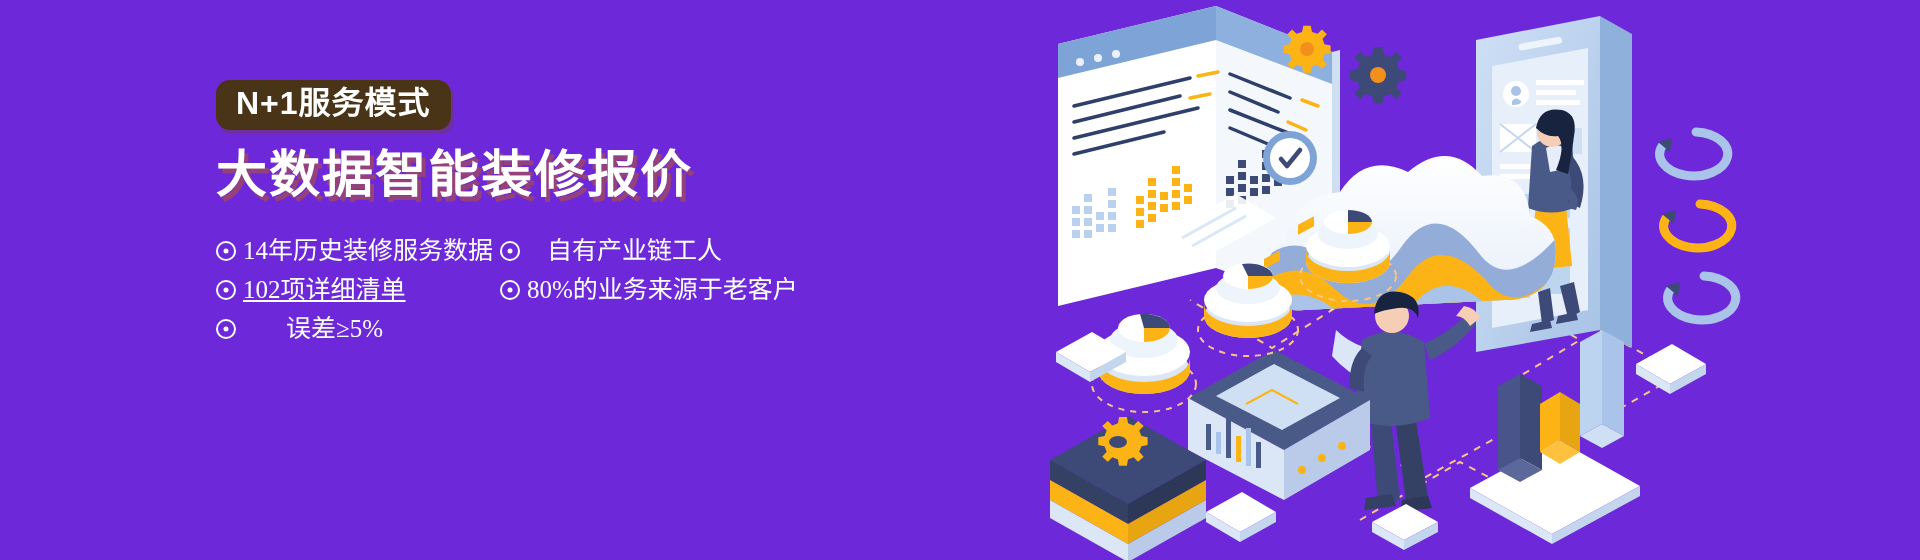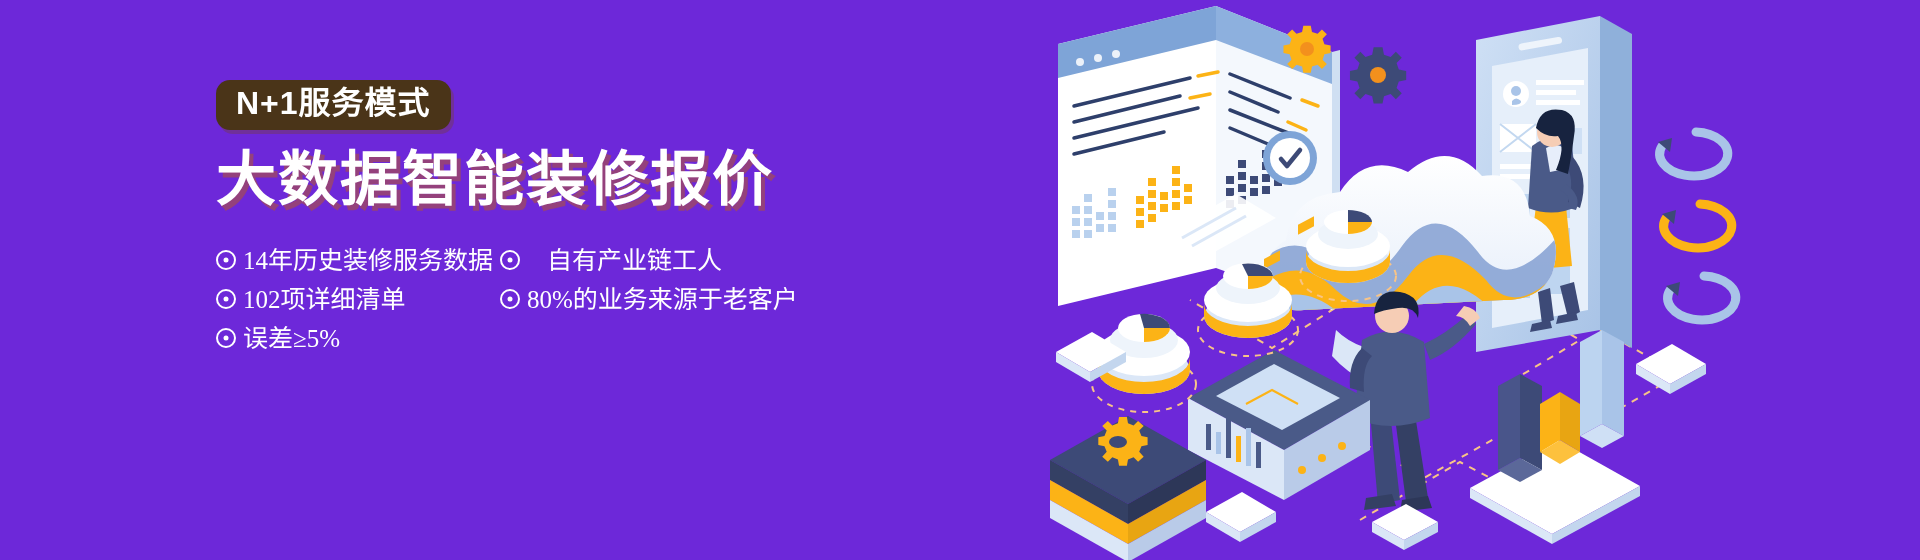--- a/index.html
+++ b/index.html
@@ -27,21 +27,21 @@
     padding:7px 20px 9px 20px;
     font-size:32px;
     font-weight:bold;
     letter-spacing:1px;
     line-height:1.05;
     box-shadow:3px 4px 0 rgba(120,70,10,.30);
   }
   .headline{
     margin-top:18px;
     color:#ffffff;
-    font-size:60px;
+    font-size:51px;
     font-weight:bold;
     letter-spacing:2px;
     line-height:1.05;
     white-space:nowrap;
     text-shadow:4px 5px 0 rgba(196,96,12,.45);
   }
   .bullets{
     margin-top:30px;
     display:grid;
     grid-template-columns:262px auto;
@@ -60,22 +60,22 @@
     display:inline-block;width:16px;height:16px;
     border:2px solid #ffffff;border-radius:50%;
     margin-right:7px;position:relative;flex:none;
   }
   .bullet .dot::after{
     content:"";position:absolute;left:50%;top:50%;
     width:5px;height:5px;background:#ffffff;border-radius:50%;
     transform:translate(-50%,-50%);
   }
   .b1{grid-column:1;grid-row:1;text-align:right;}
-  .b2{grid-column:1;grid-row:2;}
-  .b3{grid-column:1;grid-row:3;}
+  .b2{grid-column:1;grid-row:2;text-decoration:underline;}
+  .b3{grid-column:1;grid-row:3;gap:43px;}
   .b4{grid-column:2;grid-row:1;gap:20px;}
   .b5{grid-column:2;grid-row:2;}
 
   
   .art{
     position:absolute;right:0;top:0;width:880px;height:560px;
   }
   .art svg{display:block;width:880px;height:560px;}
 </style>
 </head>

